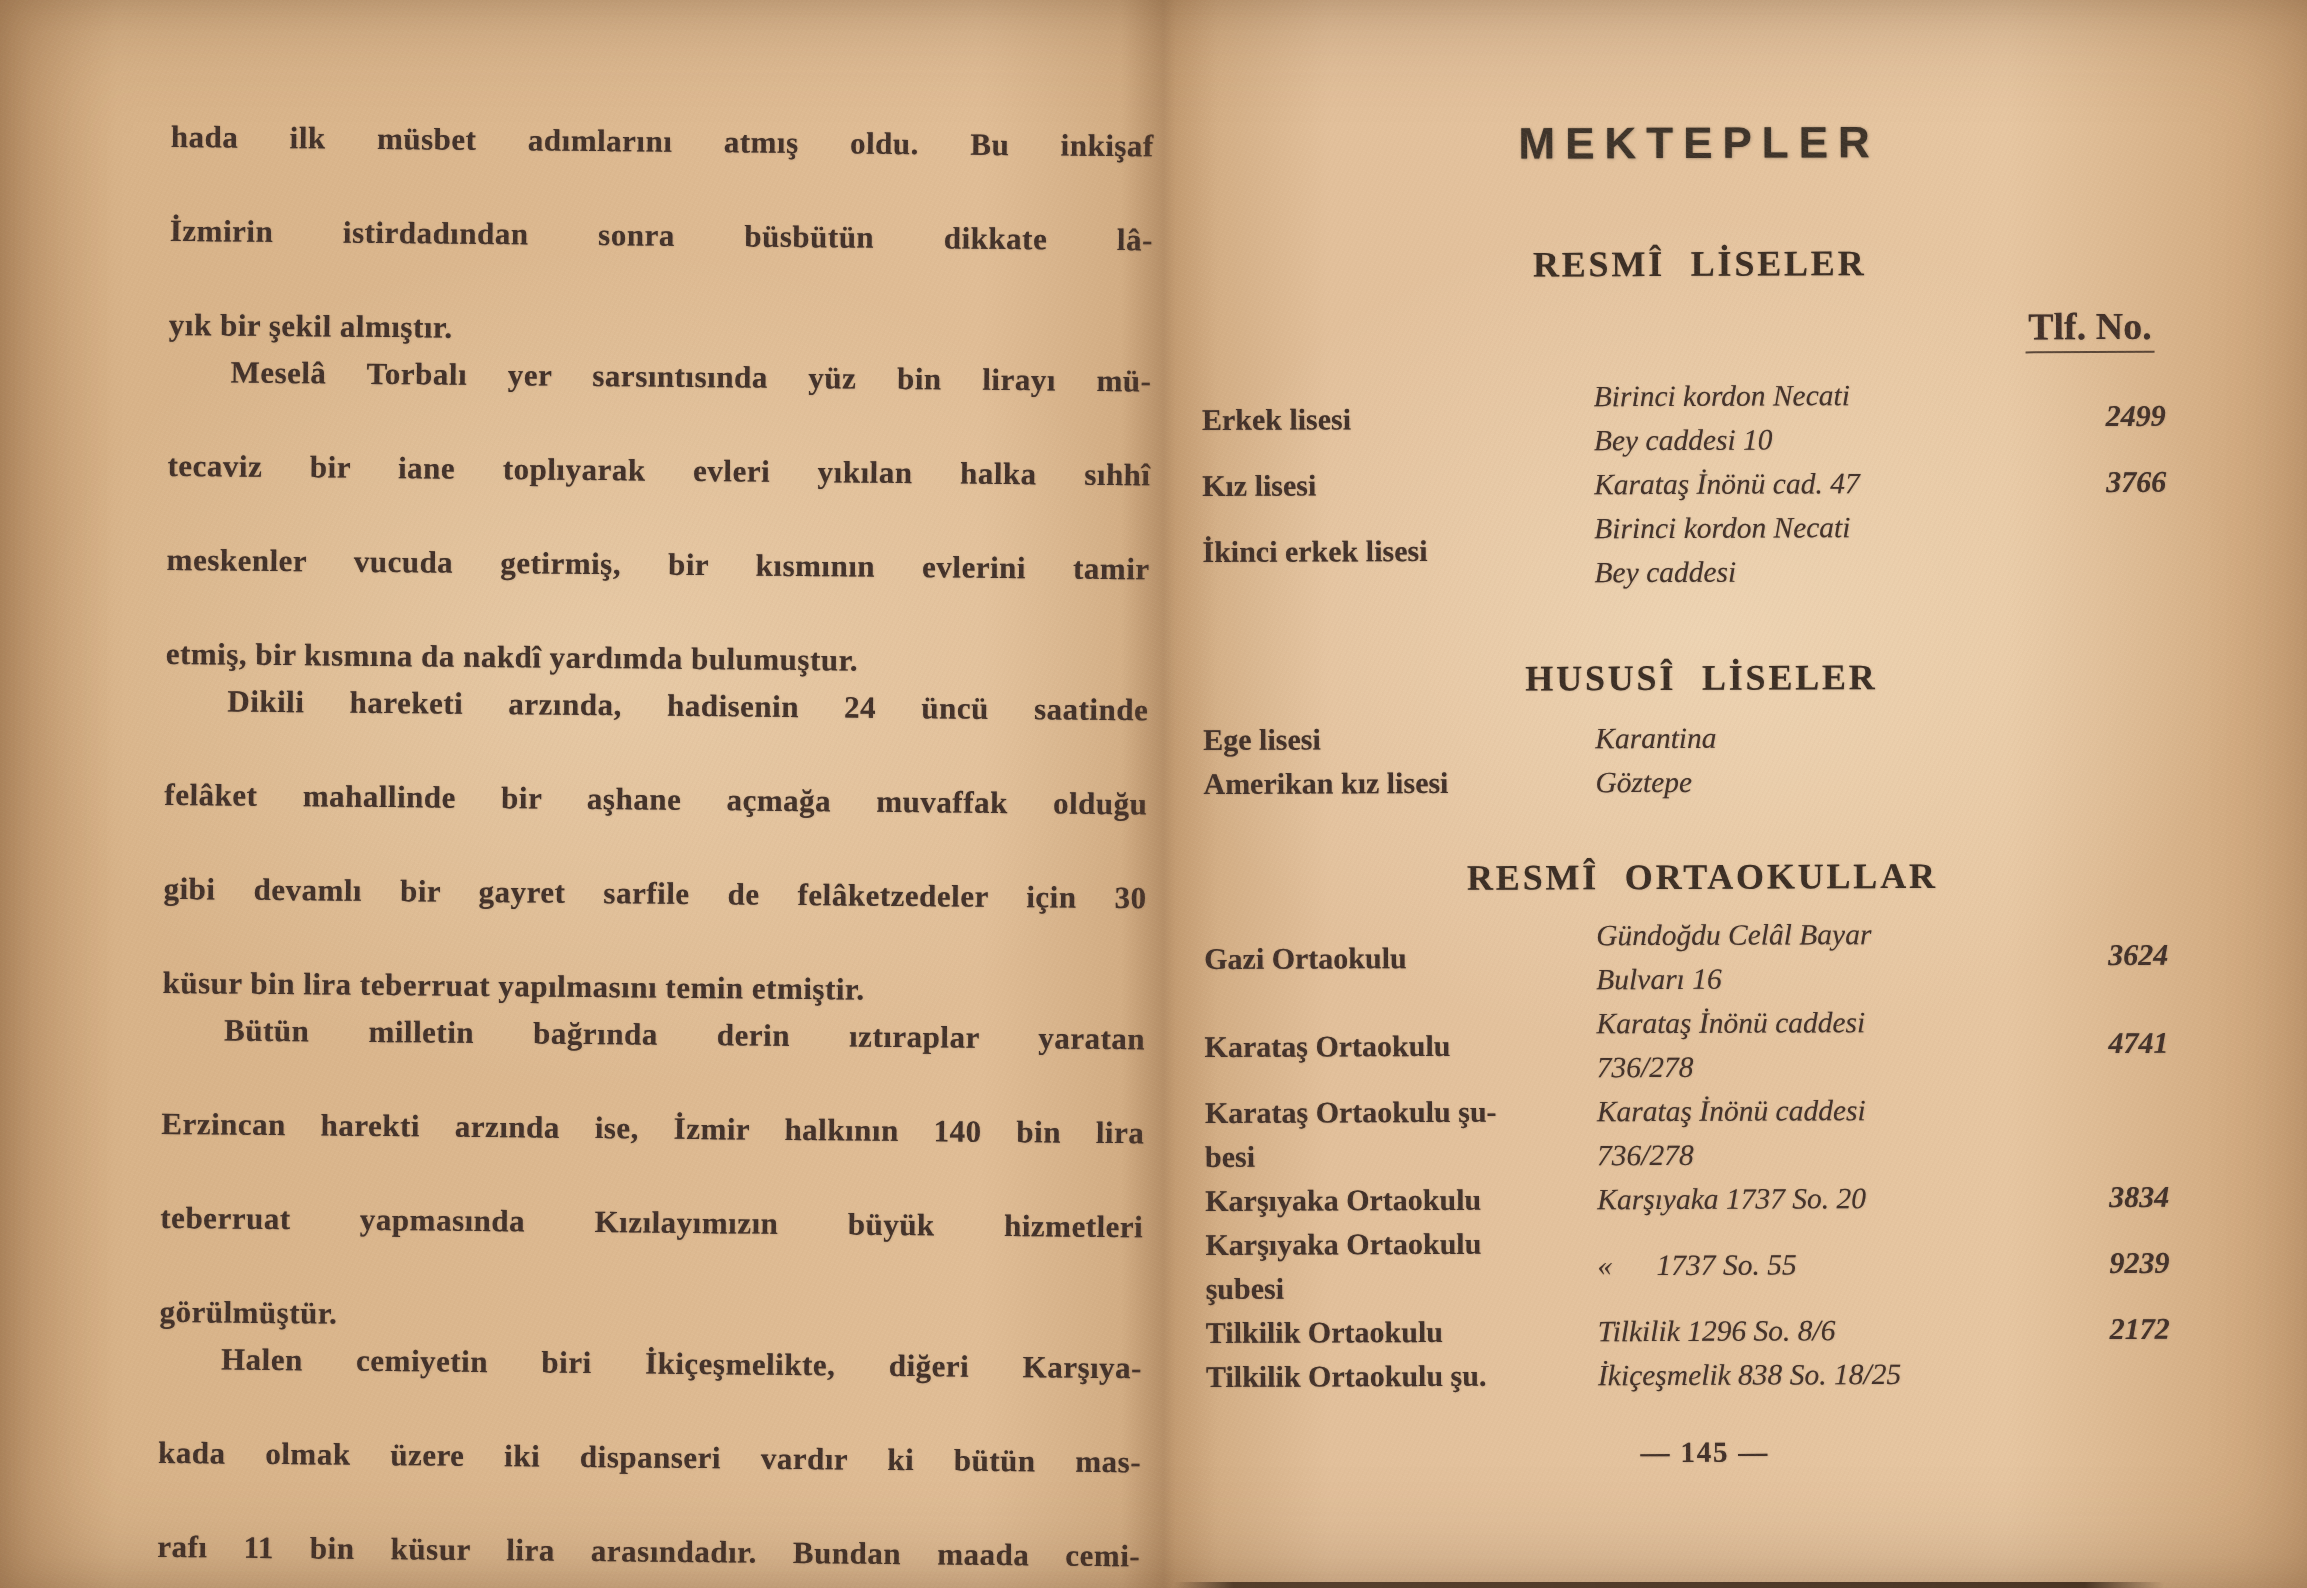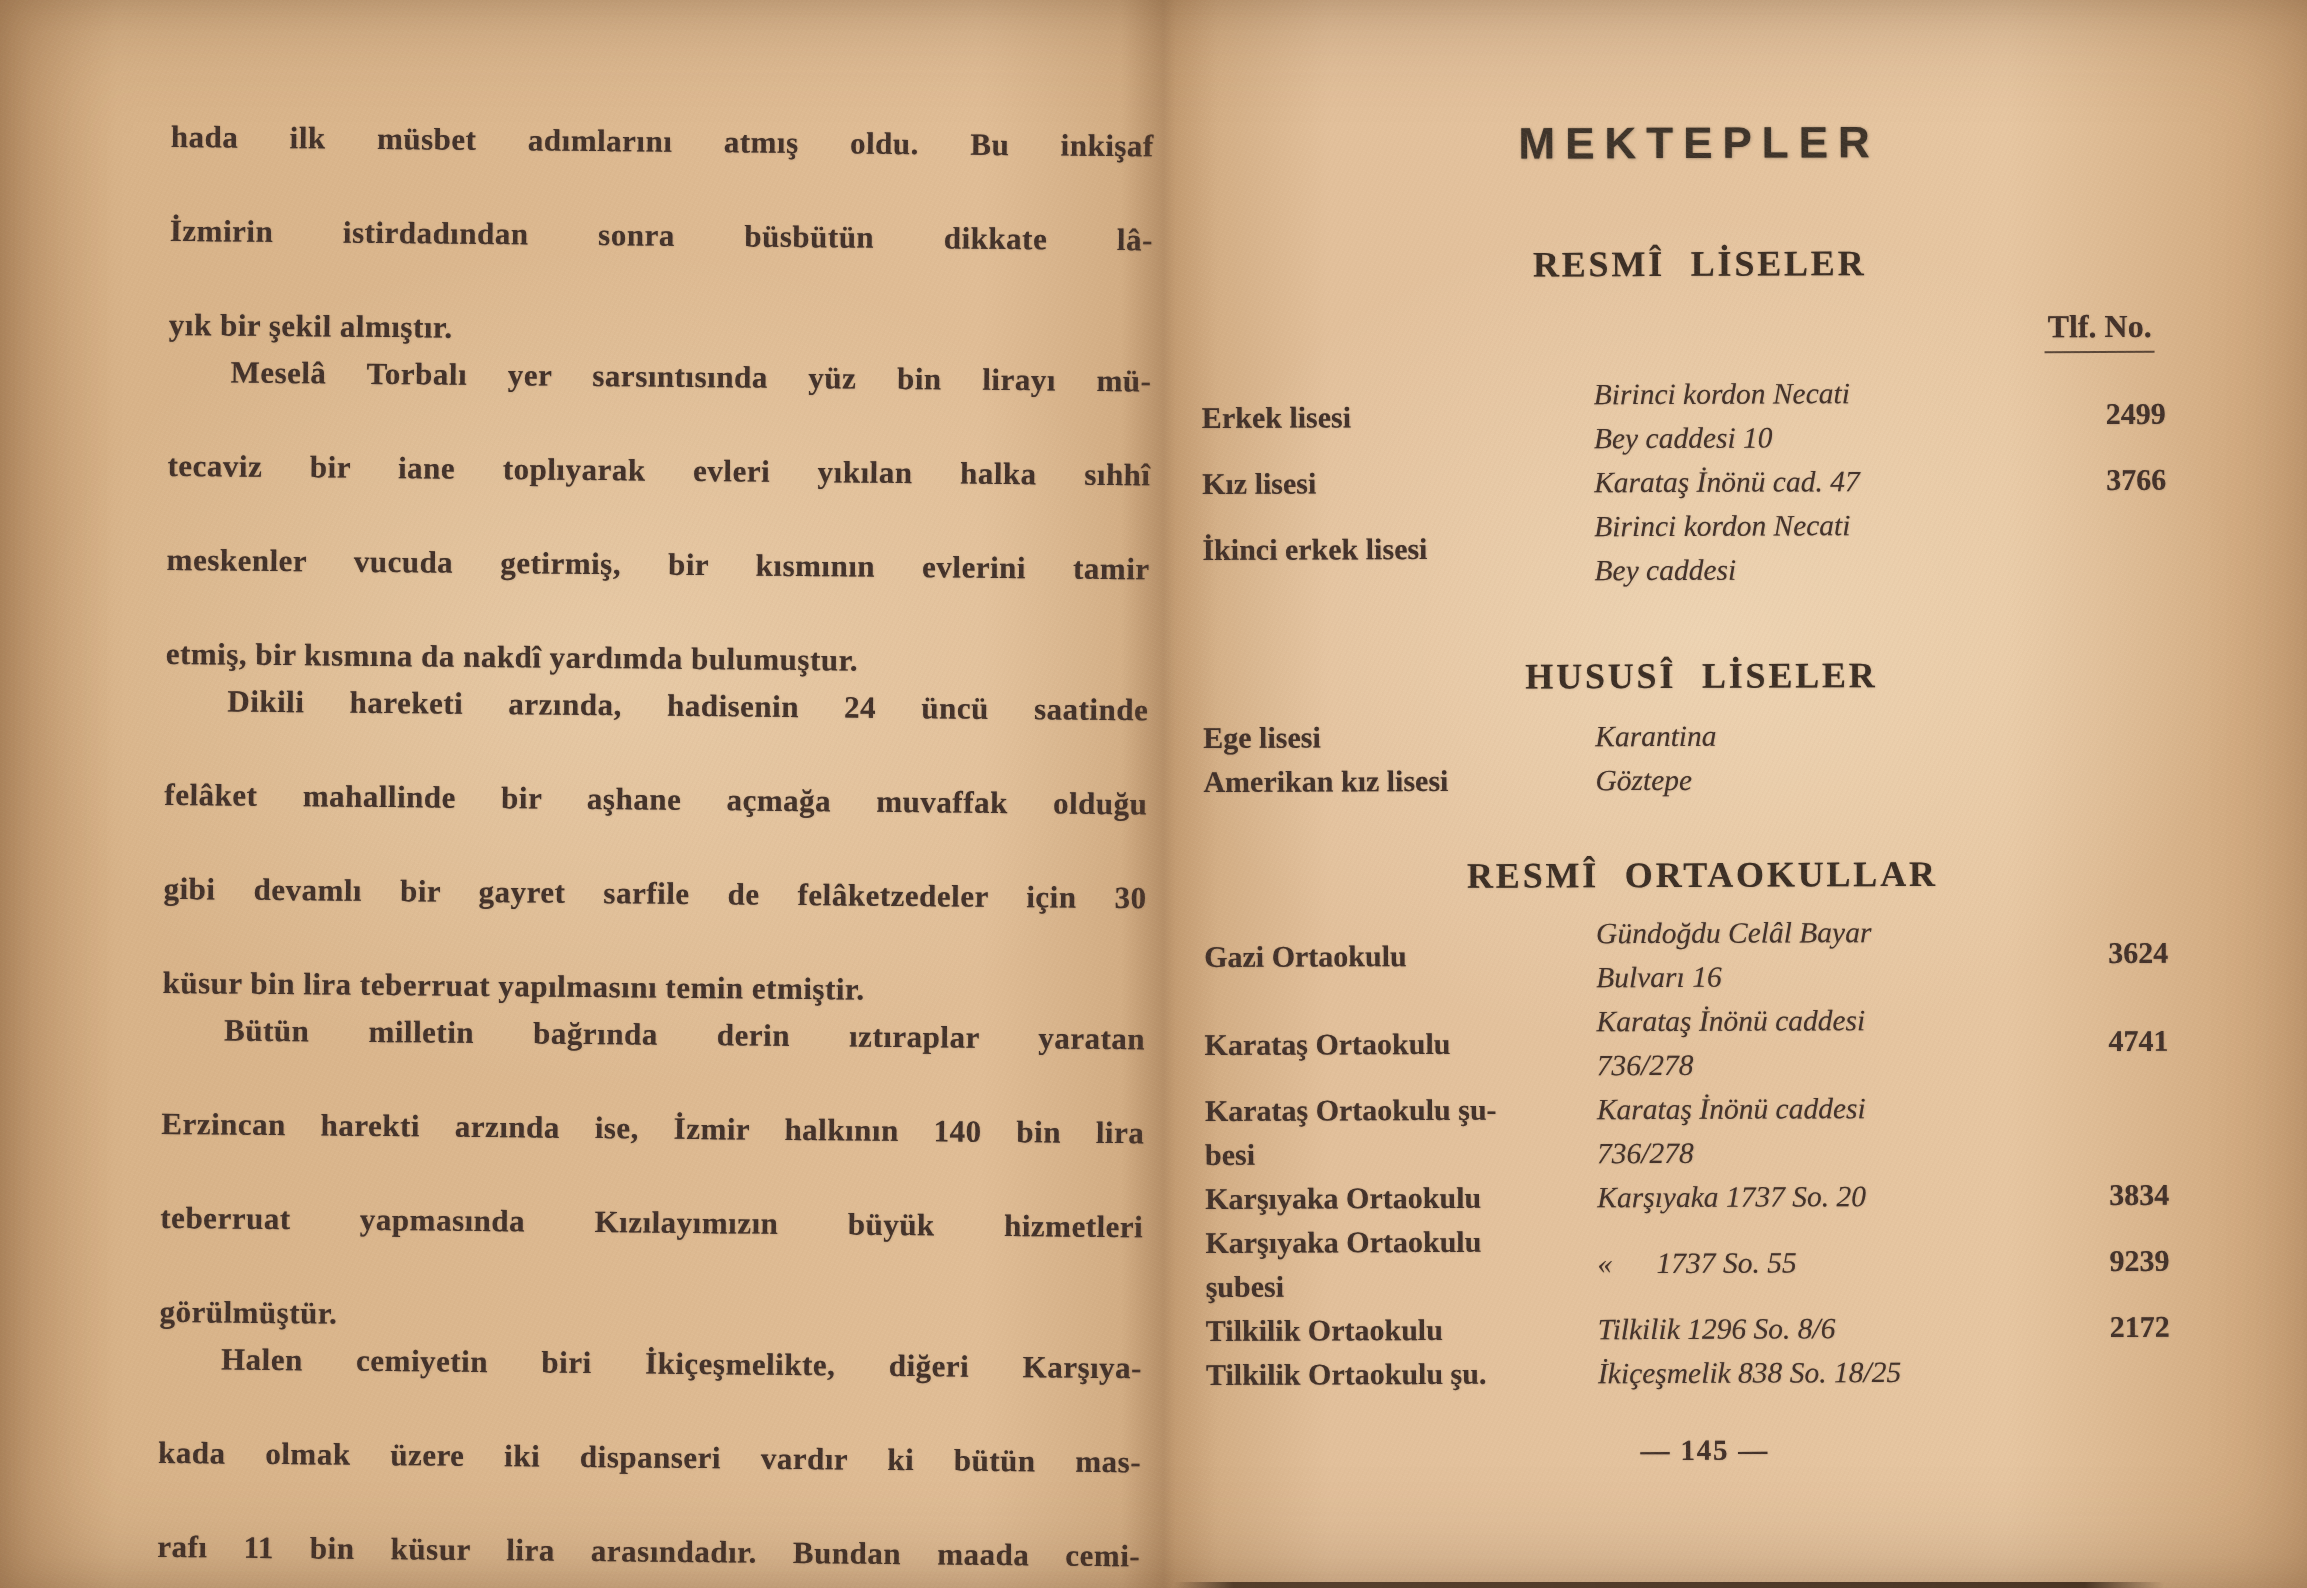--- a/index.html
+++ b/index.html
@@ -63,32 +63,32 @@
     font-size:44px; letter-spacing:10px; color:#3e342a;
     text-shadow:0 0 1.4px rgba(62,50,40,.6), 0.9px 0.9px 3.2px rgba(62,50,40,.22);
   }
 
   .sec-head {
     font-size:36px; font-weight:700; text-align:center;
     letter-spacing:2.8px; word-spacing:14px; line-height:44px; color:#3c2f25;
   }
   .tlf-wrap { text-align:right; padding-right:44px; line-height:42px; }
   .tlf-head {
-    display:inline-block; font-size:32px; font-weight:700;
+    display:inline-block; font-size:38px; font-weight:700;
     border-bottom:2.3px solid rgba(67,50,40,.85); padding:0 2.8px 3.7px 2.8px;
   }
 
   .sec-table {
     display:grid; grid-template-columns:392px 498px 106px;
     align-items:center; font-size:30px; line-height:44px;
   }
   .cell       { min-height:44px; }
   .cell.name  { font-weight:700; white-space:pre-line; padding-right:9.2px; }
   .cell.addr  { font-style:italic; font-weight:400; font-size:29.5px; white-space:pre-line; }
-  .cell.phone { font-weight:700; text-align:right; padding-right:32px; }
+  .cell.phone { font-weight:700; text-align:right; padding-right:32px;font-style:italic; }
 
   #right-sections > div:nth-child(1) { margin-top:73px; }
   #right-sections > div:nth-child(2) { margin-top:21px;  }
   #right-sections > div:nth-child(3) { margin-top:14px;  }
   #right-sections > div:nth-child(4) { margin-top:62px; }
   #right-sections > div:nth-child(5) { margin-top:16px;  }
   #right-sections > div:nth-child(6) { margin-top:51px; }
   #right-sections > div:nth-child(7) { margin-top:14px;  }
 
   .pagenum-right { margin-top:39px; width:997px; }

